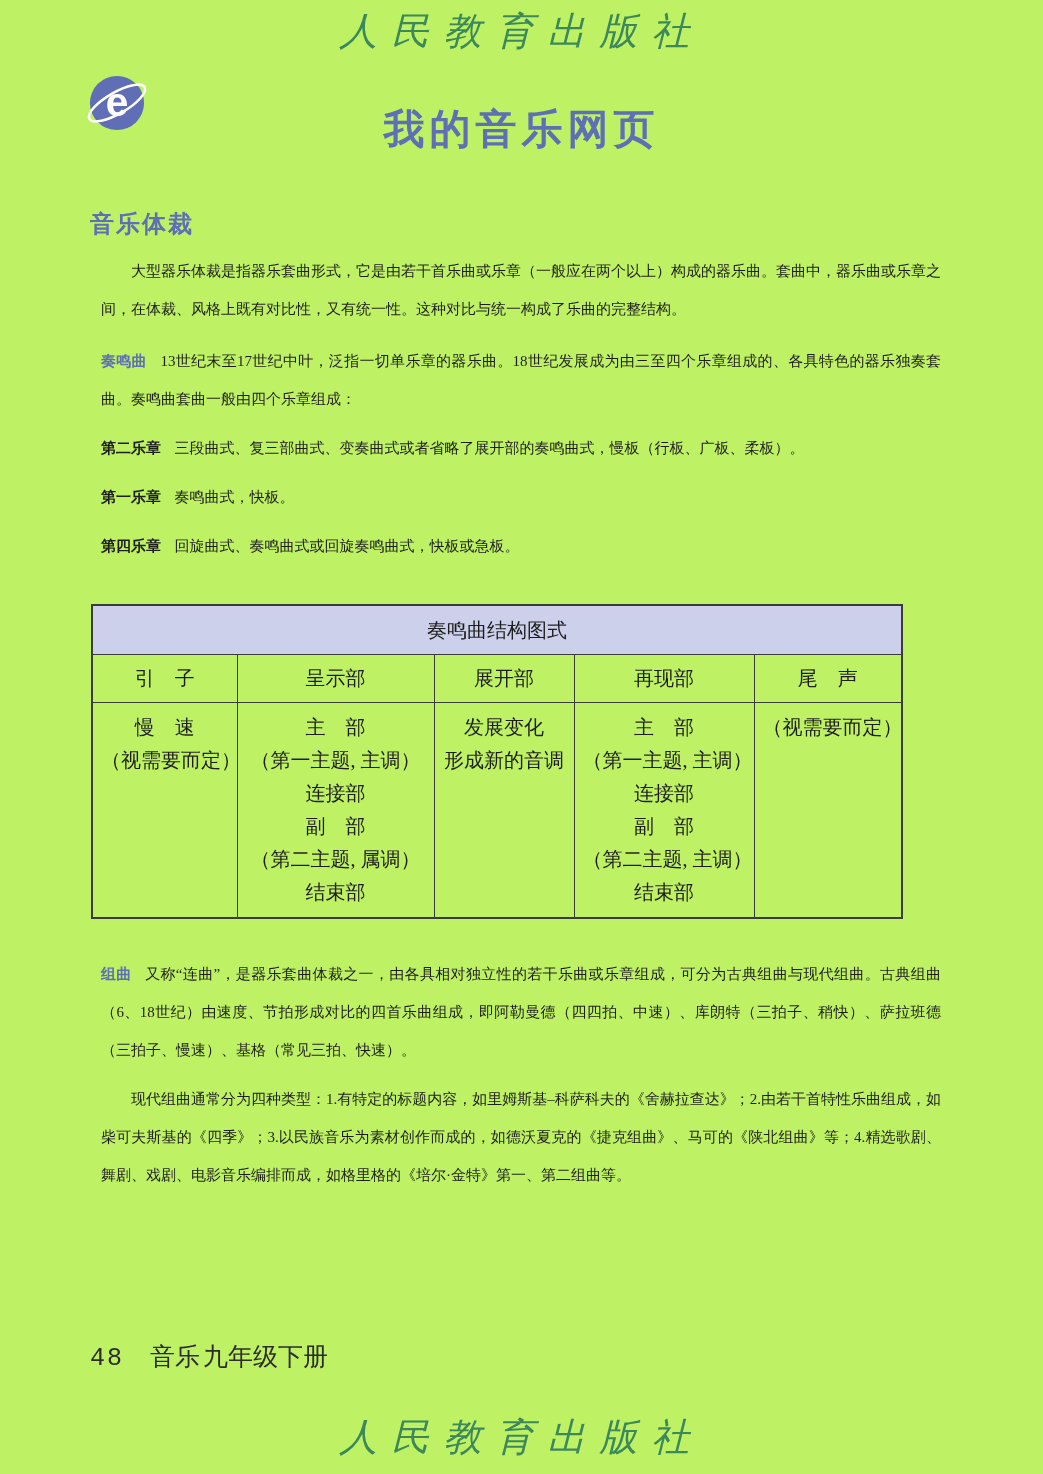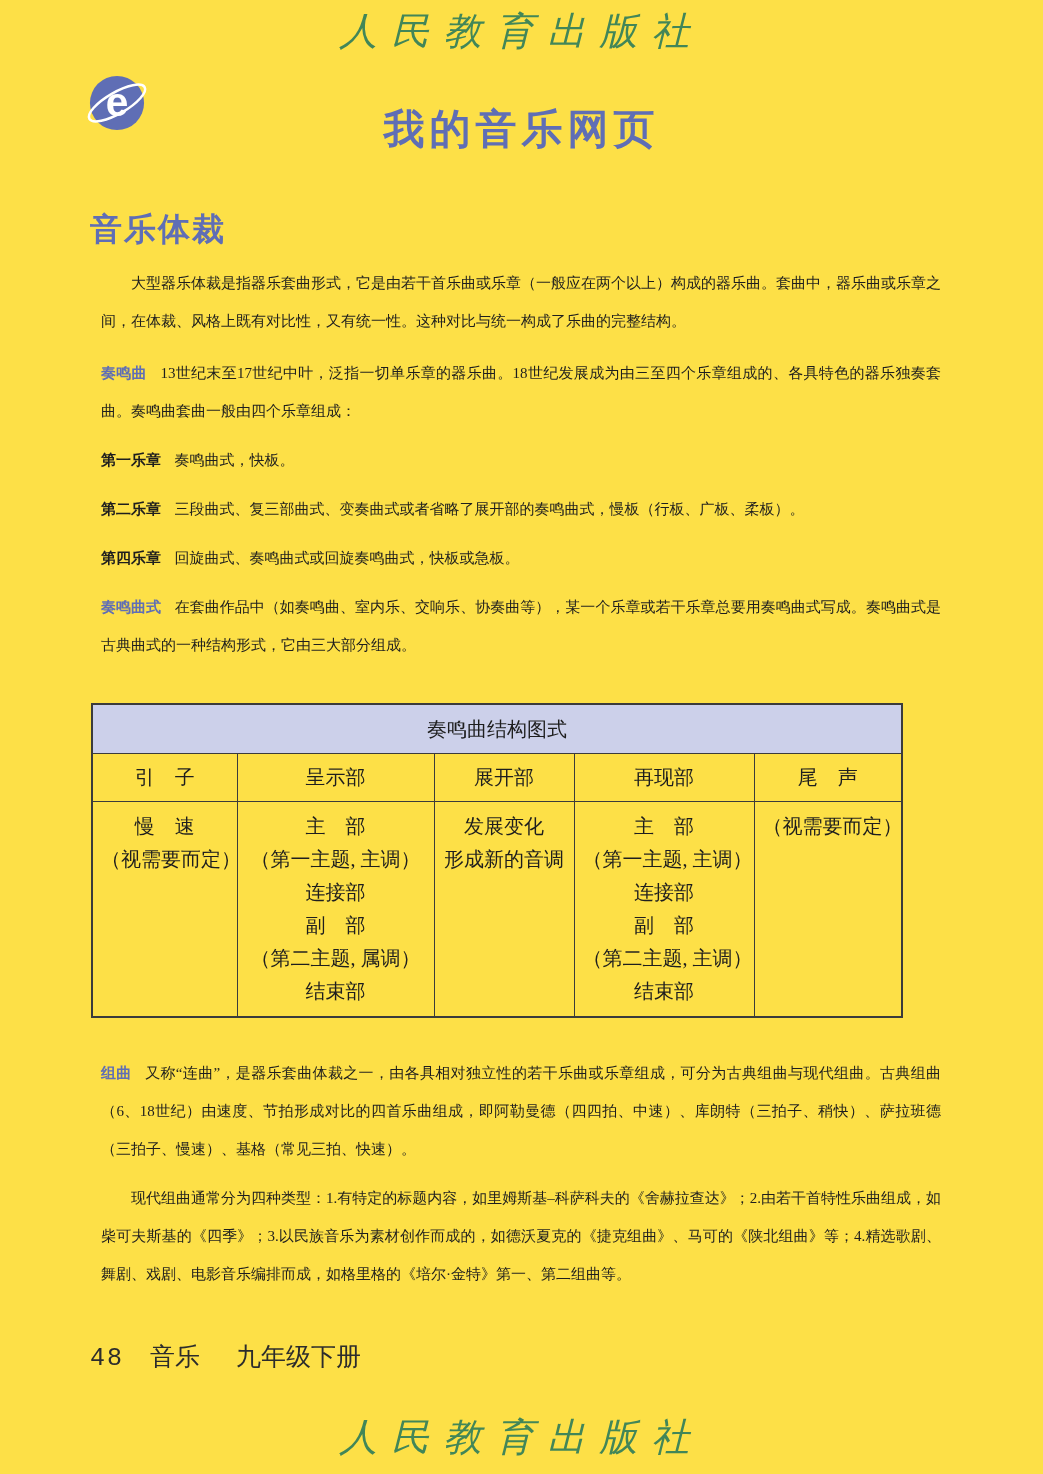--- a/index.html
+++ b/index.html
@@ -6,21 +6,21 @@
     --accent:#5f6eb5;
     --wm-green:#2e7d5a;
     --tbl-bg:#ccd0ea;
     --ink:#1e1e1e;
     --line:#3b3b3b;
   }
   html,body{margin:0;padding:0;background:#ffffff;}
   .page{
     position:relative;
     width:1043px;height:1474px;
-    background:#fde047;
+    background:#bef264;
     font-family:"Liberation Serif", serif;
     color:var(--ink);
     overflow:hidden;
   }
   
   .watermark{
     position:absolute;left:0;width:100%;
     text-align:center;
     color:var(--wm-green);
     font-family:"DejaVu Serif", serif;
@@ -42,21 +42,21 @@
     font-size:41px;
     letter-spacing:5px;
     color:var(--accent);
   }
   
   .content{position:absolute;top:208px;left:90px;width:862px;}
   .section-heading{
     margin:0 0 12px 0;
     font-family:"Liberation Sans", sans-serif;
     font-weight:bold;
-    font-size:32px;
+    font-size:24px;
     letter-spacing:2px;
     color:var(--accent);
   }
   p{margin:11px;font-size:15px;line-height:38px;text-align:justify;}
   p.indent{text-indent:2em;}
   .term{
     font-family:"Liberation Sans", sans-serif;
     font-weight:bold;
     margin-right:.9em;
   }
@@ -96,21 +96,21 @@
   }
   .cell-line{line-height:33px;white-space:nowrap;}
   
   .footer{
     position:absolute;left:90px;top:1340px;
     font-family:Liberation Mono, monospace;
     font-size:25px;color:#2c2c2c;
     display:flex;align-items:baseline;
   }
   .footer .pageno{margin-right:26px;letter-spacing:2px;}
-  .footer .subject{margin-right:36px;}
+  .footer .subject{margin-right:3px;}
 </style>
 </head>
 <body>
 
 <div class="page">
 
   <div class="watermark top">人民教育出版社</div>
 
   <div class="e-icon">
     <svg width="58" height="58" viewBox="0 0 60 60" style="overflow:visible">
@@ -123,28 +123,27 @@
   <div class="page-title">我的音乐网页</div>
 
   <div class="content">
 
     <h2 class="section-heading">音乐体裁</h2>
 
     <p class="indent">大型器乐体裁是指器乐套曲形式，它是由若干首乐曲或乐章（一般应在两个以上）构成的器乐曲。套曲中，器乐曲或乐章之间，在体裁、风格上既有对比性，又有统一性。这种对比与统一构成了乐曲的完整结构。</p>
 
     <p class="entry-sonata"><span class="term blue">奏鸣曲</span><span>13世纪末至17世纪中叶，泛指一切单乐章的器乐曲。18世纪发展成为由三至四个乐章组成的、各具特色的器乐独奏套曲。奏鸣曲套曲一般由四个乐章组成：</span></p>
 
+    <p><span class="term black">第二乐章</span><span>三段曲式、复三部曲式、变奏曲式或者省略了展开部的奏鸣曲式，慢板（行板、广板、柔板）。</span></p>
+
     <p><span class="term black">第一乐章</span><span>奏鸣曲式，快板。</span></p>
 
-    <p><span class="term black">第二乐章</span><span>三段曲式、复三部曲式、变奏曲式或者省略了展开部的奏鸣曲式，慢板（行板、广板、柔板）。</span></p>
-
 
     <p><span class="term black">第四乐章</span><span>回旋曲式、奏鸣曲式或回旋奏鸣曲式，快板或急板。</span></p>
 
-    <p><span class="term blue">奏鸣曲式</span><span>在套曲作品中（如奏鸣曲、室内乐、交响乐、协奏曲等），某一个乐章或若干乐章总要用奏鸣曲式写成。奏鸣曲式是古典曲式的一种结构形式，它由三大部分组成。</span></p>
 
     <table class="sonata">
       <colgroup>
         <col style="width:145px">
           <col style="width:197px">
           <col style="width:140px">
           <col style="width:180px">
           <col style="width:148px">
       </colgroup>
       <thead>

